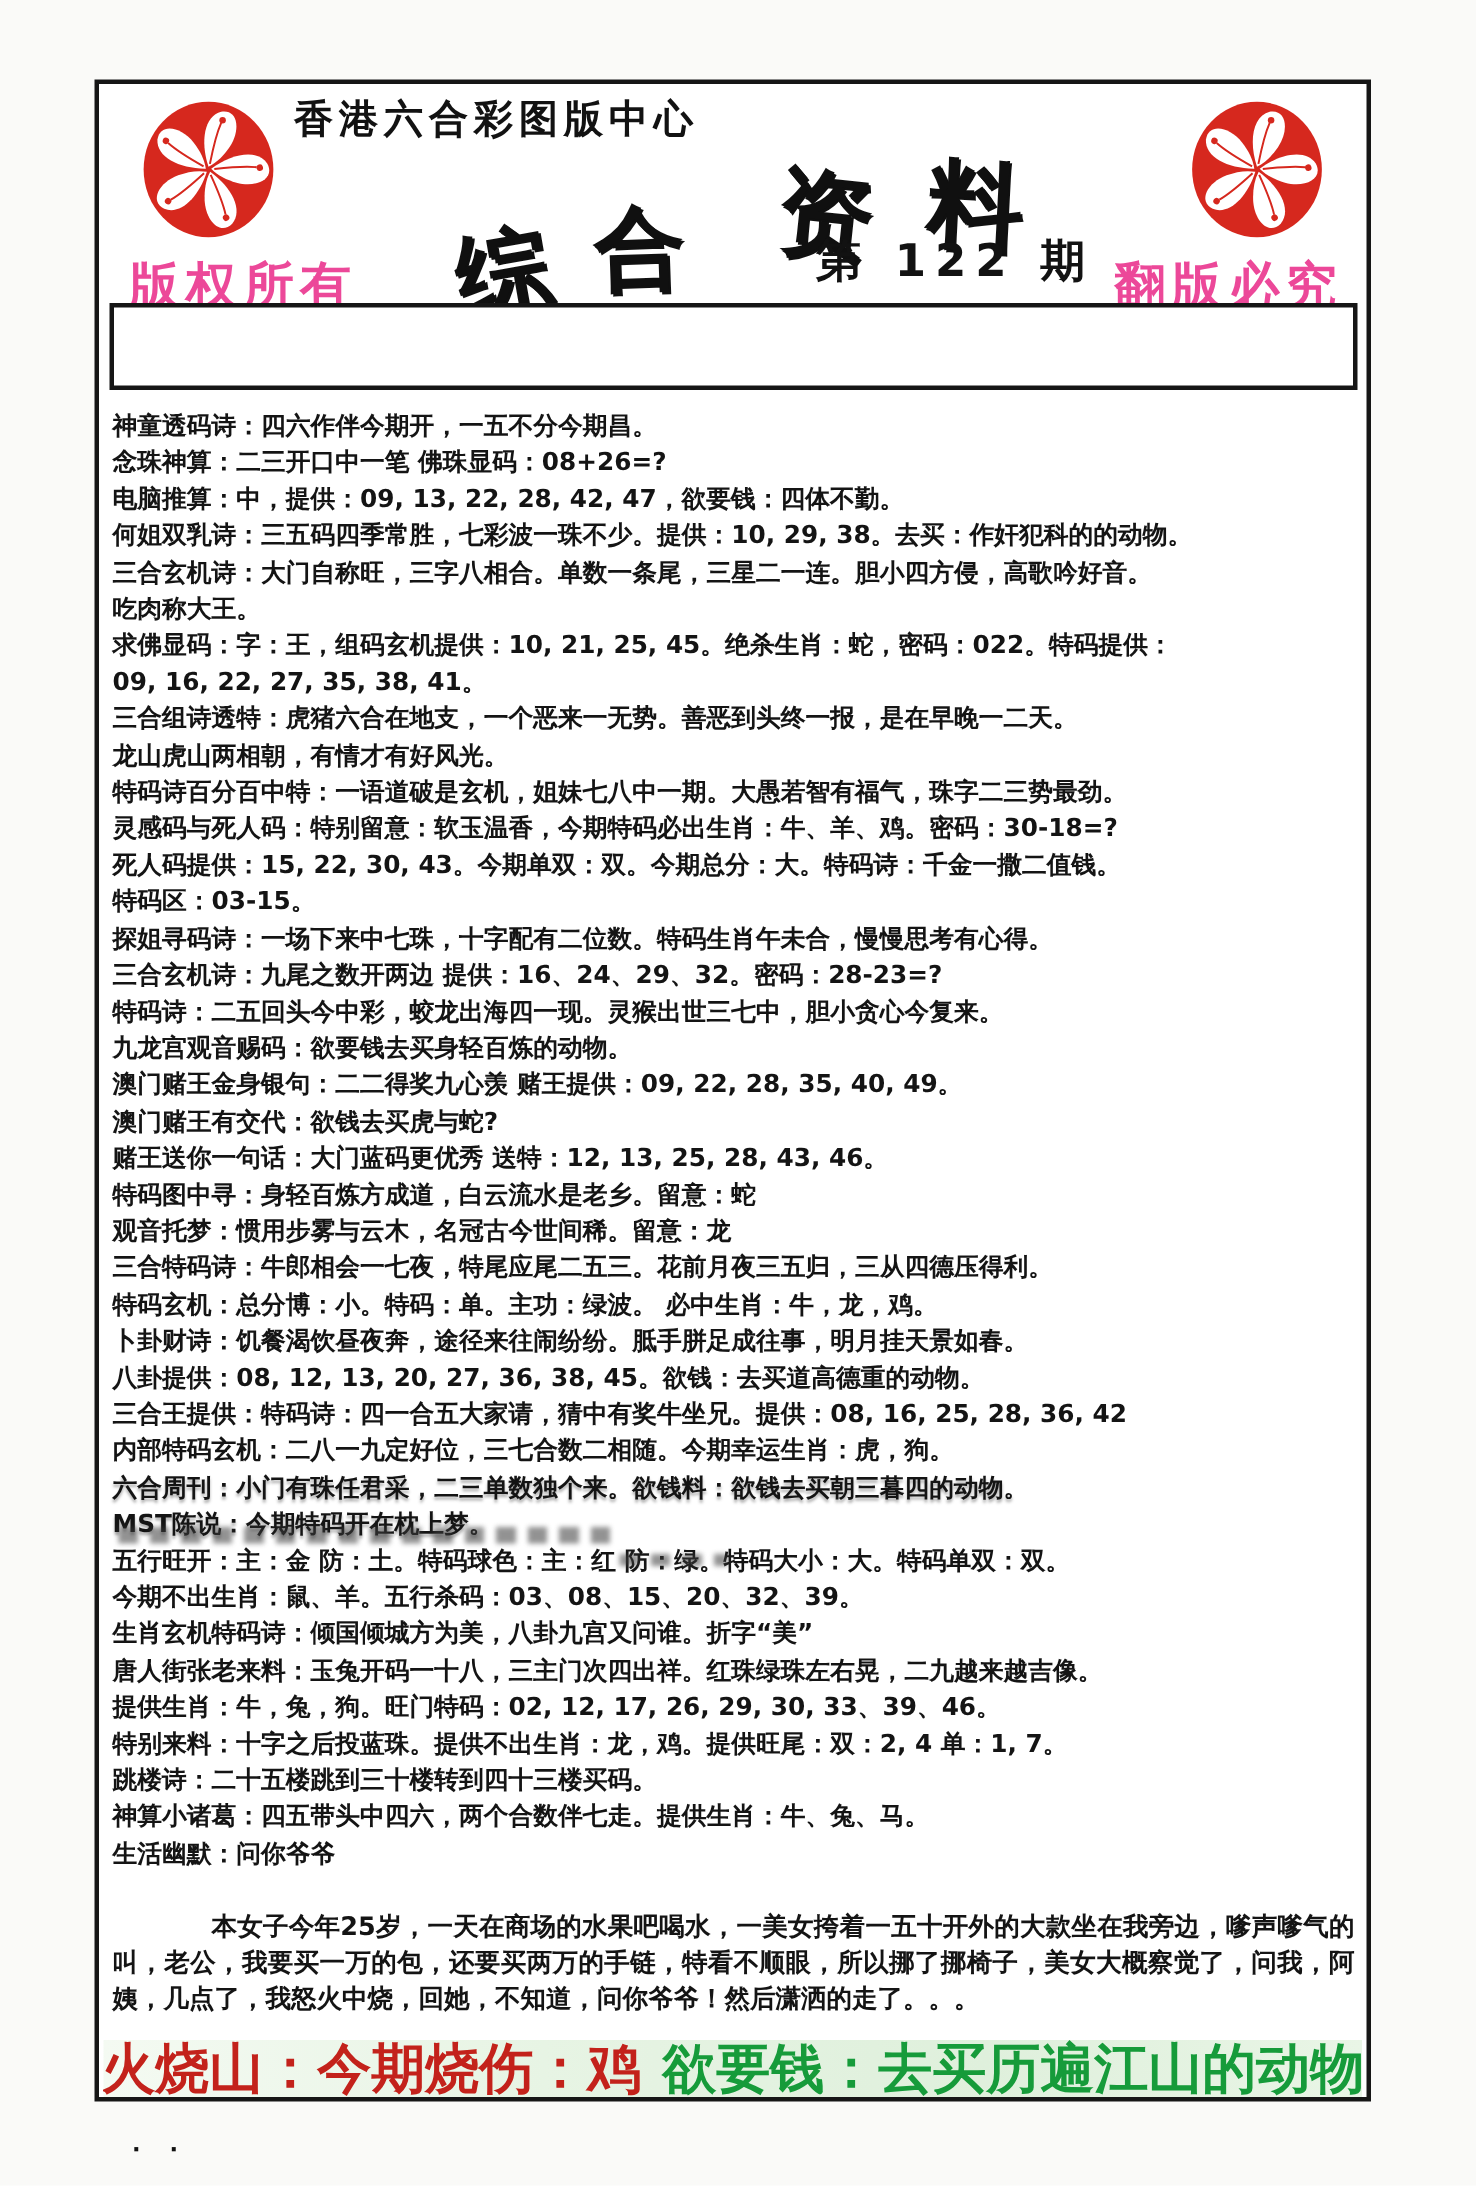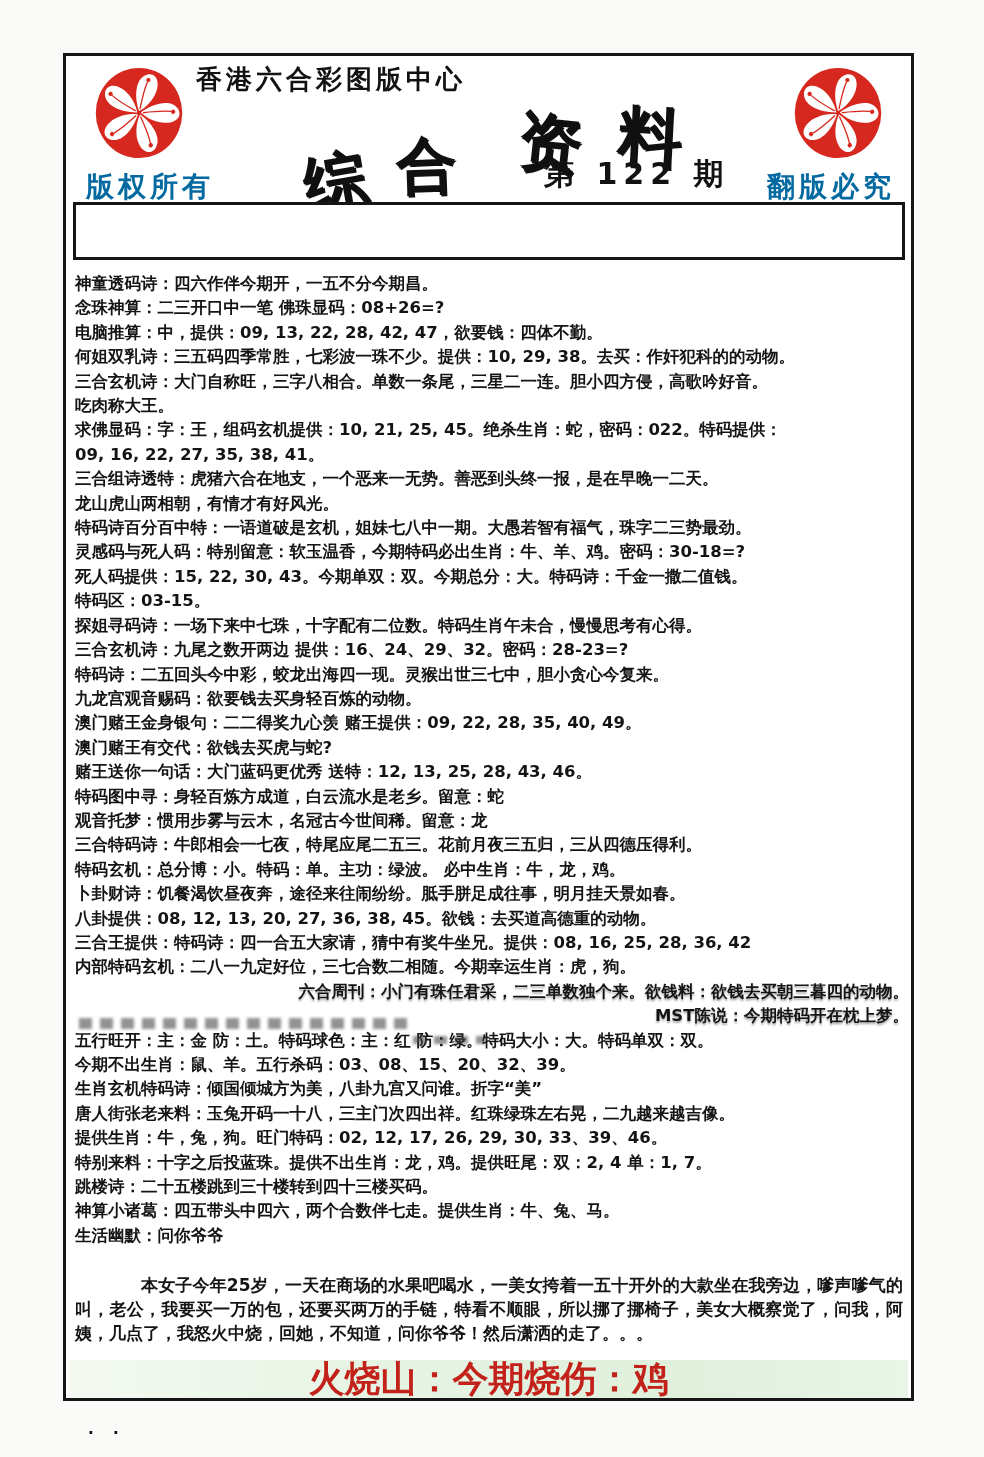--- a/index.html
+++ b/index.html
@@ -28,36 +28,36 @@
   }
   .callig .c1{left:238px;top:84px;font-size:62px;transform:rotate(-10deg);}
   .callig .c2{left:330px;top:70px;font-size:60px;transform:rotate(-2deg);}
   .callig .c3{left:452px;top:44px;font-size:64px;transform:rotate(6deg);}
   .callig .c4{left:552px;top:38px;font-size:64px;transform:rotate(3deg);}
   .issue{
     position:absolute;left:478px;top:98px;font-size:30px;font-weight:800;
     letter-spacing:6px;white-space:nowrap;color:#121212;
   }
   .copyright{
-    position:absolute;top:112px;font-size:28px;font-weight:800;
-    letter-spacing:4px;white-space:nowrap;color:#0369a1;
+    position:absolute;top:112px;font-size:34px;font-weight:800;
+    letter-spacing:4px;white-space:nowrap;color:#ec4899;
   }
   .copyright.left{left:20px;}
   .copyright.right{right:16px;}
   .notice-box{
     position:absolute;left:7px;top:146px;width:826px;height:52px;
     border:3px solid #161616;background:#ffffff;
   }
   
   .tips{position:absolute;left:9px;top:216px;width:834px;}
   .tips p{
     margin:0;font-size:16.5px;font-weight:700;line-height:24.4px;
     white-space:nowrap;letter-spacing:0px;color:#141414;
   }
-  .tips p.smudged{text-shadow:0 2px 2px rgba(70,70,70,.45);text-align:right;}
+  .tips p.smudged{text-shadow:0 2px 2px rgba(70,70,70,.45);}
   .ghost-a,.ghost-b{
     position:absolute;filter:blur(1.6px);opacity:.55;pointer-events:none;
     background:repeating-linear-gradient(90deg,#3a3a3a 0 13px,transparent 13px 21px);
   }
   .ghost-a{left:4px;top:746px;width:330px;height:11px;}
   .ghost-b{left:338px;top:764px;width:72px;height:8px;}
   
   .humor{
     position:absolute;left:9px;top:1218px;width:828px;
     font-size:17px;font-weight:700;line-height:23.8px;
@@ -170,17 +170,18 @@
     <p>神算小诸葛：四五带头中四六，两个合数伴七走。提供生肖：牛、兔、马。</p>
     <p>生活幽默：问你爷爷</p>
     <div class="ghost-a"></div>
     <div class="ghost-b"></div>
   </div>
 
   <div class="humor">本女子今年25岁，一天在商场的水果吧喝水，一美女挎着一五十开外的大款坐在我旁边，嗲声嗲气的叫，老公，我要买一万的包，还要买两万的手链，特看不顺眼，所以挪了挪椅子，美女大概察觉了，问我，阿姨，几点了，我怒火中烧，回她，不知道，问你爷爷！然后潇洒的走了。。。</div>
 
   <div class="footer-strip">
     <span class="red">火烧山：今期烧伤：鸡</span>
+    <span class="green">欲要钱：去买历遍江山的动物</span>
   </div>
 
 </div>
 
 <div class="footer-dots">· ·</div>
 
 </body></html>

